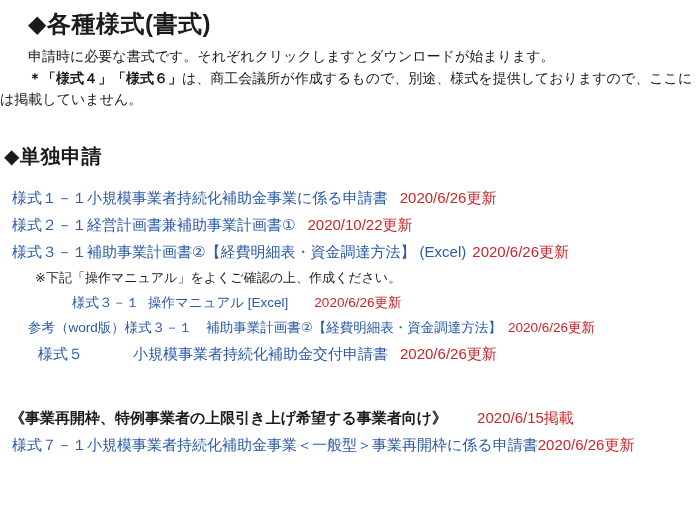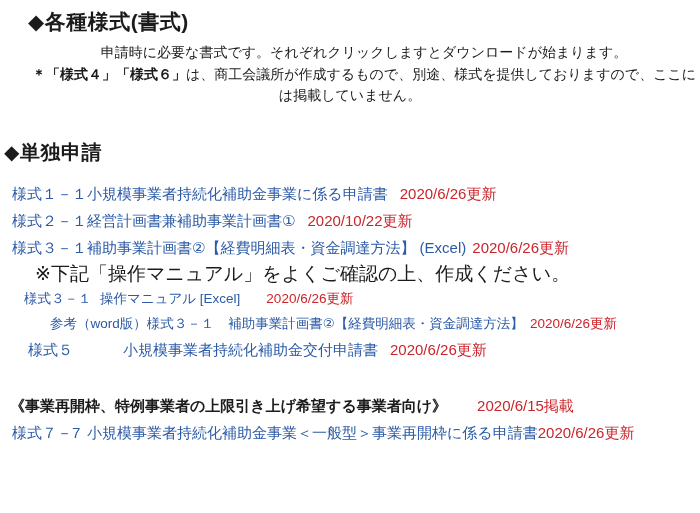--- a/index.html
+++ b/index.html
@@ -3,42 +3,42 @@
 <meta charset="utf-8">
 <style>
   * { margin:0; padding:0; box-sizing:border-box; }
   html,body { background:#ffffff; }
   body {
     width:700px; height:513px; overflow:hidden;
     font-family:"Liberation Sans","DejaVu Sans",sans-serif;
     color:var(--ink,#1b1b1b);
     -webkit-font-smoothing:antialiased;
   }
-  .h1 { font-size:21px; font-weight:bold; margin:8px 16px 0 28px; letter-spacing:.5px; }
-  .para { font-size:14px; line-height:21px;text-align:center; }
+  .h1 { font-size:24px; font-weight:bold; margin:8px 16px 0 28px; letter-spacing:.5px; }
+  .para { font-size:14px; line-height:21px; }
   .p1 { margin-top:6px; text-indent:28px; }
   .p2 { margin-top:1px; text-indent:28px; }
   .p2 .bold { font-weight:bold; }
   .h2 { font-size:20px; font-weight:bold; margin:33px 0 15px 4px; line-height:26px; letter-spacing:.5px; }
   .rows { margin-top:5px; }
   .row { font-size:15px; line-height:27px; padding-left:12px; white-space:nowrap; }
   .link { color:var(--blue,#2b5aa6); text-decoration:none; cursor:pointer; }
   .label { display:inline-block; min-width:75px; }
-  .note { font-size:19px; line-height:25px; padding-left:35px; white-space:nowrap; }
-  .subrow { font-size:13.5px; line-height:25px; padding-left:24px; white-space:nowrap; }
+  .note { font-size:13px; line-height:25px; padding-left:35px; white-space:nowrap; }
+  .subrow { font-size:13.5px; line-height:25px; padding-left:72px; white-space:nowrap; }
   .subrow .label { min-width:76px; }
-  .subrow.ref { padding-left:50px; }
+  .subrow.ref { padding-left:28px; }
   .subrow.ref .label { min-width:0; margin-right:14px; }
-  .row.y5 { padding-left:28px; }
+  .row.y5 { padding-left:38px; }
   .row.y5 .label { min-width:95px; }
   .date { color:var(--red,#c9252b); margin-left:12px; }
   .date.wide { margin-left:26px; }
   .date.none { margin-left:0; }
   .date.sm { margin-left:6px; }
-  .sec3 { margin-top:30px; }
+  .sec3 { margin-top:38px; }
   .sec3-head { font-size:15px; font-weight:bold; line-height:26px; padding-left:10px; white-space:nowrap; }
   .sec3-head .date { margin-left:30px; font-weight:normal; }
 </style>
 </head>
 <body>
 
 <div class="h1">◆各種様式(書式)</div>
 
 <div class="para p1">申請時に必要な書式です。それぞれクリックしますとダウンロードが始まります。</div>
 
@@ -75,18 +75,18 @@
     <a class="link"><span class="label">様式５</span><span>小規模事業者持続化補助金交付申請書</span></a><span class="date">2020/6/26更新</span>
   </div>
 
 </div>
 
 <div class="sec3">
 
   <div class="sec3-head"><span>《事業再開枠、特例事業者の上限引き上げ希望する事業者向け》</span><span class="date">2020/6/15掲載</span></div>
 
   <div class="row">
-    <a class="link"><span class="label">様式７－7</span><span>小規模事業者持続化補助金事業＜一般型＞事業再開枠に係る申請書</span></a><span class="date none">2020/6/26更新</span>
+    <a class="link"><span class="label">様式７－１</span><span>小規模事業者持続化補助金事業＜一般型＞事業再開枠に係る申請書</span></a><span class="date none">2020/6/26更新</span>
   </div>
 
 
 
 </div>
 
 </body></html>

